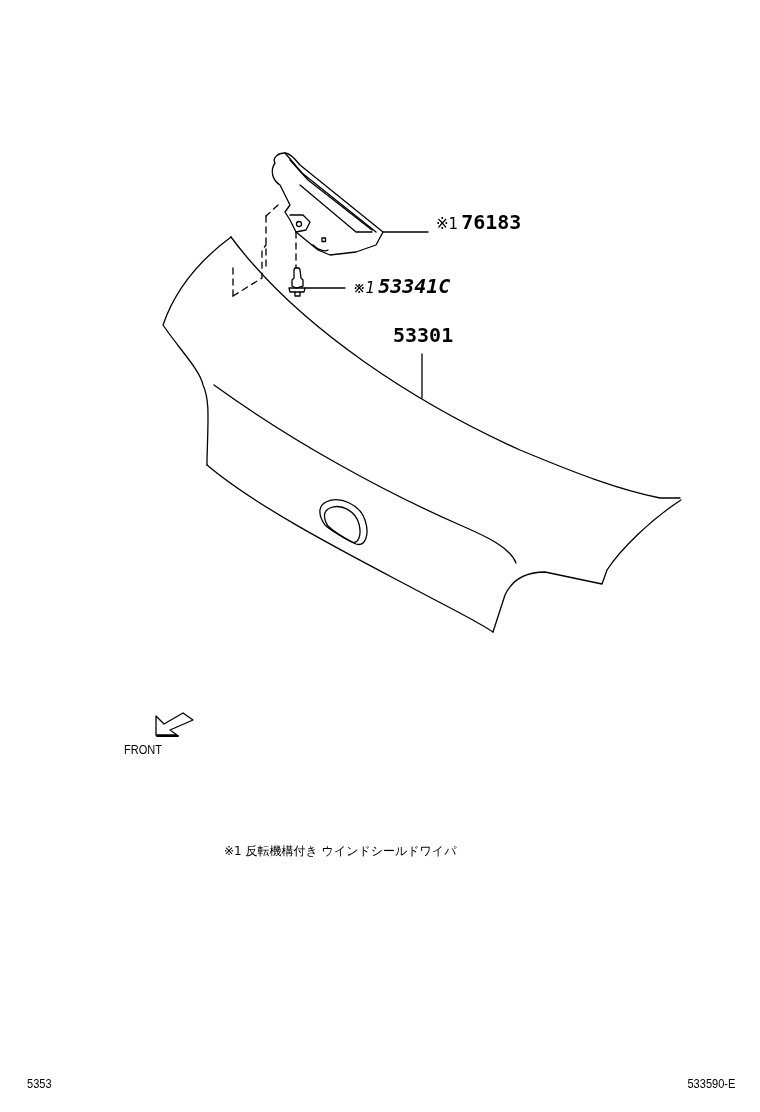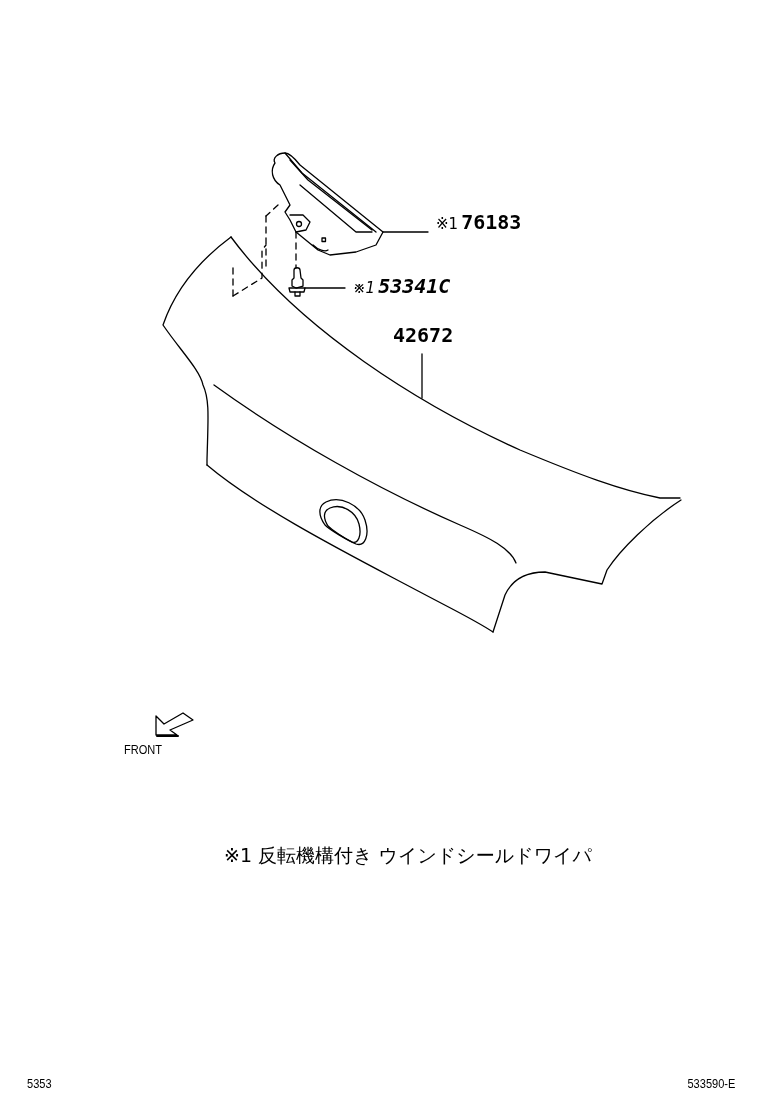--- a/index.html
+++ b/index.html
@@ -3,21 +3,21 @@
   <meta charset="utf-8">
   <style>
     html, body { margin: 0; padding: 0; background: #ffffff; }
     body { width: 760px; height: 1112px; position: relative; overflow: hidden;
            font-family: "DejaVu Sans Mono", "Liberation Mono", monospace; color: #000; }
     #canvas { position: absolute; left: 0; top: 0; width: 760px; height: 1112px; }
     .label { position: absolute; white-space: nowrap; color: #000; }
     .partno { font-family: "DejaVu Sans Mono", monospace; font-weight: bold; font-size: 20px; letter-spacing: 0px; }
     .mark { font-family: "DejaVu Sans", sans-serif; font-size: 15px; font-weight: normal; margin-right: 3px; }
     .front-text { font-family: "Liberation Sans Narrow", "Liberation Sans", sans-serif; font-size: 13px; transform: scaleX(0.85); transform-origin: left top; }
-    .footnote { font-family: "DejaVu Sans", sans-serif; font-size: 19px; }
+    .footnote { font-family: "DejaVu Sans", sans-serif; font-size: 12px; }
     .corner { font-family: "Liberation Sans", sans-serif; font-size: 13px; transform: scaleX(0.85); }
     .corner-left { transform-origin: left top; }
     .corner-right { transform-origin: right top; }
   </style>
 </head>
 <body>
 
 <svg id="canvas" viewBox="0 0 760 1112" xmlns="http://www.w3.org/2000/svg">
   <g fill="none" stroke="#000" stroke-width="1.3" stroke-linejoin="round" stroke-linecap="round">
 
@@ -77,21 +77,21 @@
 
 <div class="label partno" style="left:436px; top:210px;">
   <span class="mark">※1</span><span>76183</span>
 </div>
 
 <div class="label partno" style="left:353px; top:274px;font-style:italic;">
   <span class="mark">※1</span><span>53341C</span>
 </div>
 
 <div class="label partno" style="left:393px; top:323px;">
-  <span>42672</span>
+  <span>53301</span>
 </div>
 
 <div class="label front-text" style="left:124px; top:742px;">FRONT</div>
 
 <div class="label footnote" style="left:224px; top:843px;">※1 反転機構付き ウインドシールドワイパ</div>
 
 <div class="label corner corner-left" style="left:27px; top:1076px;">5353</div>
 <div class="label corner corner-right" style="right:25px; top:1076px;">533590-E</div>
 
 </body></html>

